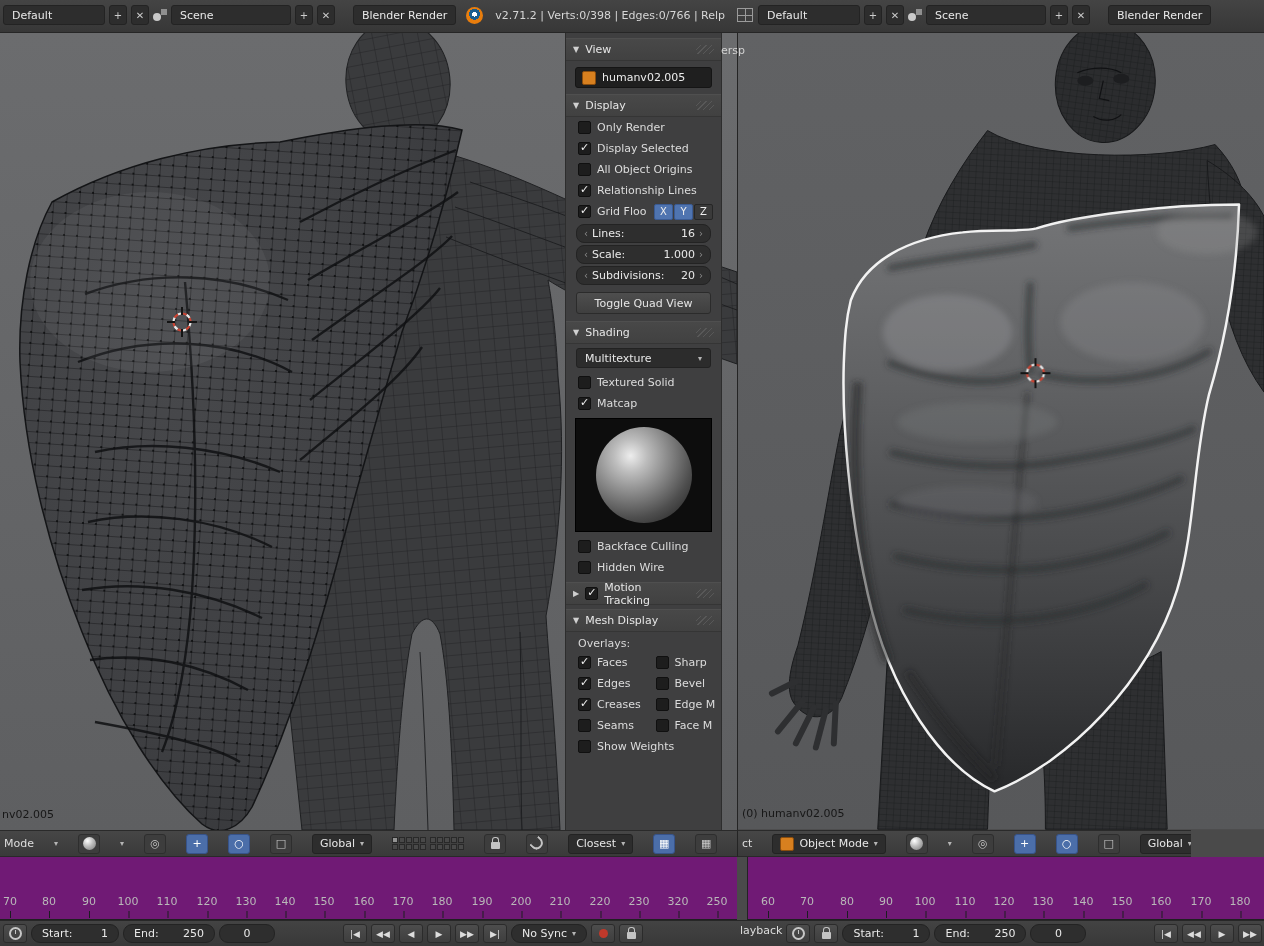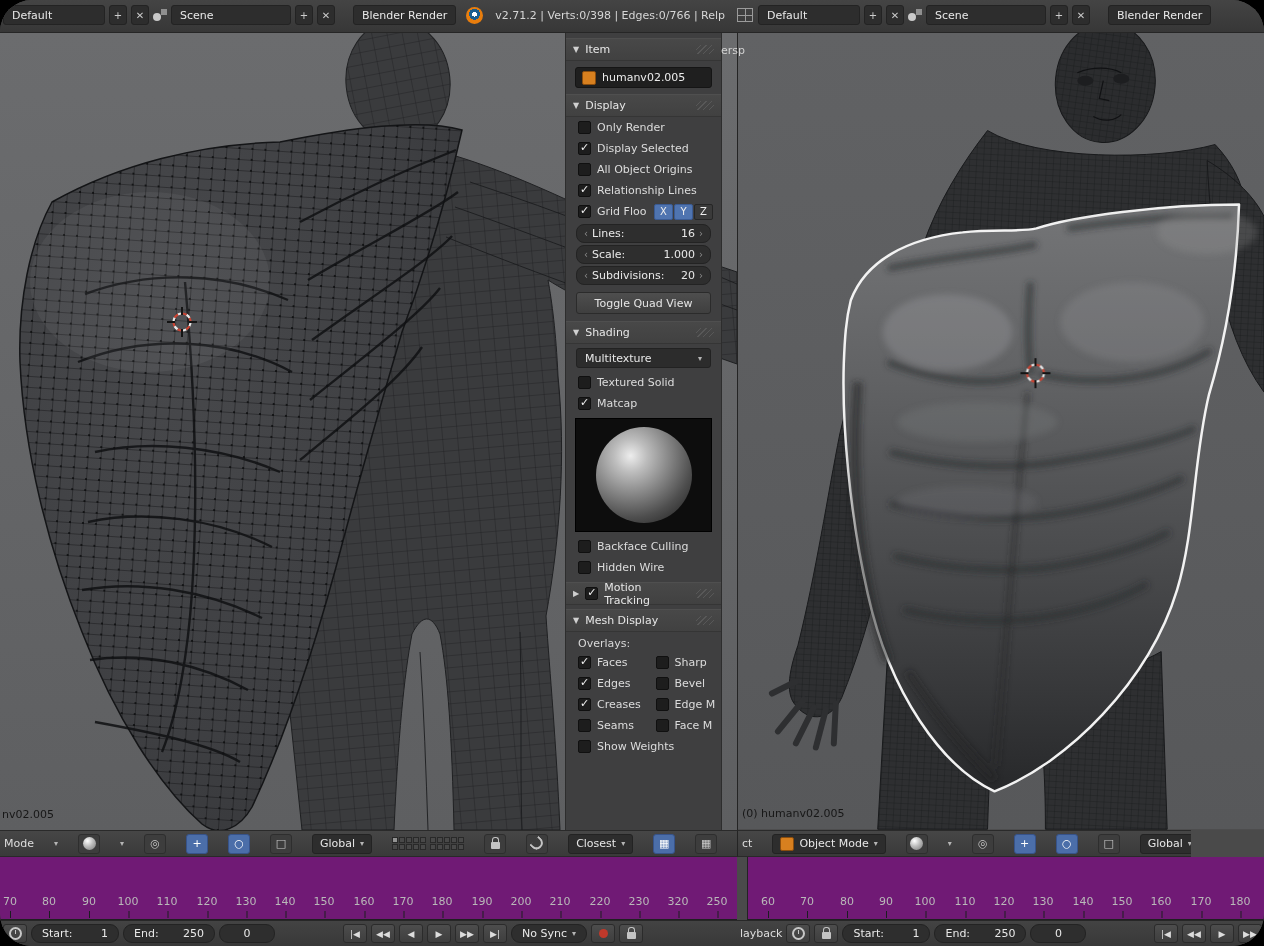--- a/index.html
+++ b/index.html
@@ -1,17 +1,17 @@
 <!DOCTYPE html>
 <html><head>
 <meta charset="utf-8">
 <style>
   html,body{margin:0;padding:0;background:#000;}
   body{width:1264px;height:946px;overflow:hidden;font-family:"DejaVu Sans","Liberation Sans",sans-serif;font-size:11px;color:#ddd;}
-  #app{position:absolute;left:0;top:0;width:1264px;height:946px;background:#4a4a4a;overflow:hidden;border-radius:32px;}
+  #app{position:absolute;left:0;top:0;width:1264px;height:946px;background:#4a4a4a;overflow:hidden;}
   
   .topbar{position:absolute;left:0;top:0;width:1264px;height:32px;background:linear-gradient(#444,#373737);border-bottom:1px solid #262626;z-index:10;}
   .tbgroup{position:absolute;top:5px;display:flex;gap:4px;align-items:center;white-space:nowrap;}
   .tfield{display:flex;align-items:center;gap:5px;height:20px;background:#2d2d2d;border:1px solid #232323;border-radius:3px;padding:0 8px;color:#e8e8e8;box-sizing:border-box;}
   .tbtn{width:18px;height:20px;background:#2d2d2d;border:1px solid #232323;border-radius:3px;display:flex;align-items:center;justify-content:center;color:#ccc;font-size:10px;box-sizing:border-box;}
   .stats{color:#d6d6d6;margin-left:8px;}
   .sceneico{width:14px;height:12px;position:relative;display:inline-block;}
   .sceneico::before{content:"";position:absolute;left:0;bottom:0;width:8px;height:8px;border-radius:50%;background:#c9c9c9;}
   .sceneico::after{content:"";position:absolute;right:0;top:0;width:6px;height:6px;background:#8f8f8f;}
   .blogo{width:17px;height:17px;border-radius:50%;background:radial-gradient(circle at 50% 42%,#ffffff 0 2.5px,#1b5e8f 2.5px 5.5px,#e87d0d 5.5px 9px);display:inline-block;margin-left:6px;}
@@ -59,21 +59,21 @@
   .lcell{background:#494949;border:1px solid #292929;box-sizing:border-box;}
   .lcell.onl{background:#939393;}
   .lockico{width:9px;height:7px;background:#c4c4c4;border-radius:1px;position:relative;margin-top:4px;}
   .lockico::before{content:"";position:absolute;left:1px;top:-5px;width:5px;height:5px;border:1.5px solid #c4c4c4;border-bottom:none;border-radius:3px 3px 0 0;}
   .magnetico{width:9px;height:8px;border:2px solid #c4c4c4;border-top:none;border-radius:0 0 7px 7px;transform:rotate(-45deg);}
   
   .track{position:absolute;top:857px;height:63px;background:#701a75;border-bottom:1px solid #1f2021;z-index:6;box-sizing:border-box;}
   .tick{position:absolute;top:38px;transform:translateX(-50%);color:#b9b9b9;font-size:11px;}
   .tick::after{content:"";position:absolute;left:50%;top:16px;width:1px;height:7px;background:#1c1e20;}
   .bbar{position:absolute;left:0;top:920px;width:1264px;height:26px;background:linear-gradient(#434343,#383838);border-top:1px solid #272727;z-index:7;}
-  .bgroup{position:absolute;top:3px;display:flex;gap:4px;align-items:center;white-space:nowrap;}
+  .bgroup{position:absolute;top:3px;display:flex;gap:4px;white-space:nowrap;}
   .pill{display:flex;align-items:center;justify-content:space-between;height:19px;background:#2e2e2e;border:1px solid #232323;border-radius:9px;padding:0 10px;color:#e8e8e8;box-sizing:border-box;flex:none;}
   .pbtn{width:24px;height:19px;background:linear-gradient(#4d4d4d,#3e3e3e);border:1px solid #2b2b2b;border-radius:3px;display:flex;align-items:center;justify-content:center;color:#ddd;font-size:9px;box-sizing:border-box;flex:none;}
   .recdot{width:9px;height:9px;border-radius:50%;background:#c0392b;}
   .clockico{width:13px;height:13px;border-radius:50%;border:2px solid #c7c7c7;position:relative;box-sizing:border-box;}
   .clockico::after{content:"";position:absolute;left:4px;top:1px;width:1px;height:4px;background:#c7c7c7;}
   .spacer60{width:60px;}
 </style>
 </head>
 <body>
 
@@ -259,21 +259,21 @@
     </g>
   </svg>
 
   <div class="vplabel" style="left:2px;top:808px">nv02.005</div>
   <div class="vplabel" style="left:742px;top:807px">(0) humanv02.005</div>
   <div class="persplabel" style="left:721px;top:44px">ersp</div>
 
   <div class="npanel">
     <div class="phead" style="margin-top:0">
       <span class="arr">▼</span>
-      <span>Item</span>
+      <span>View</span>
       <span class="grip"></span>
     </div>
     <div class="objname">
       <span class="cubeico"></span>
       <span>humanv02.005</span>
     </div>
 
     <div class="phead">
       <span class="arr">▼</span>
       <span>Display</span>

